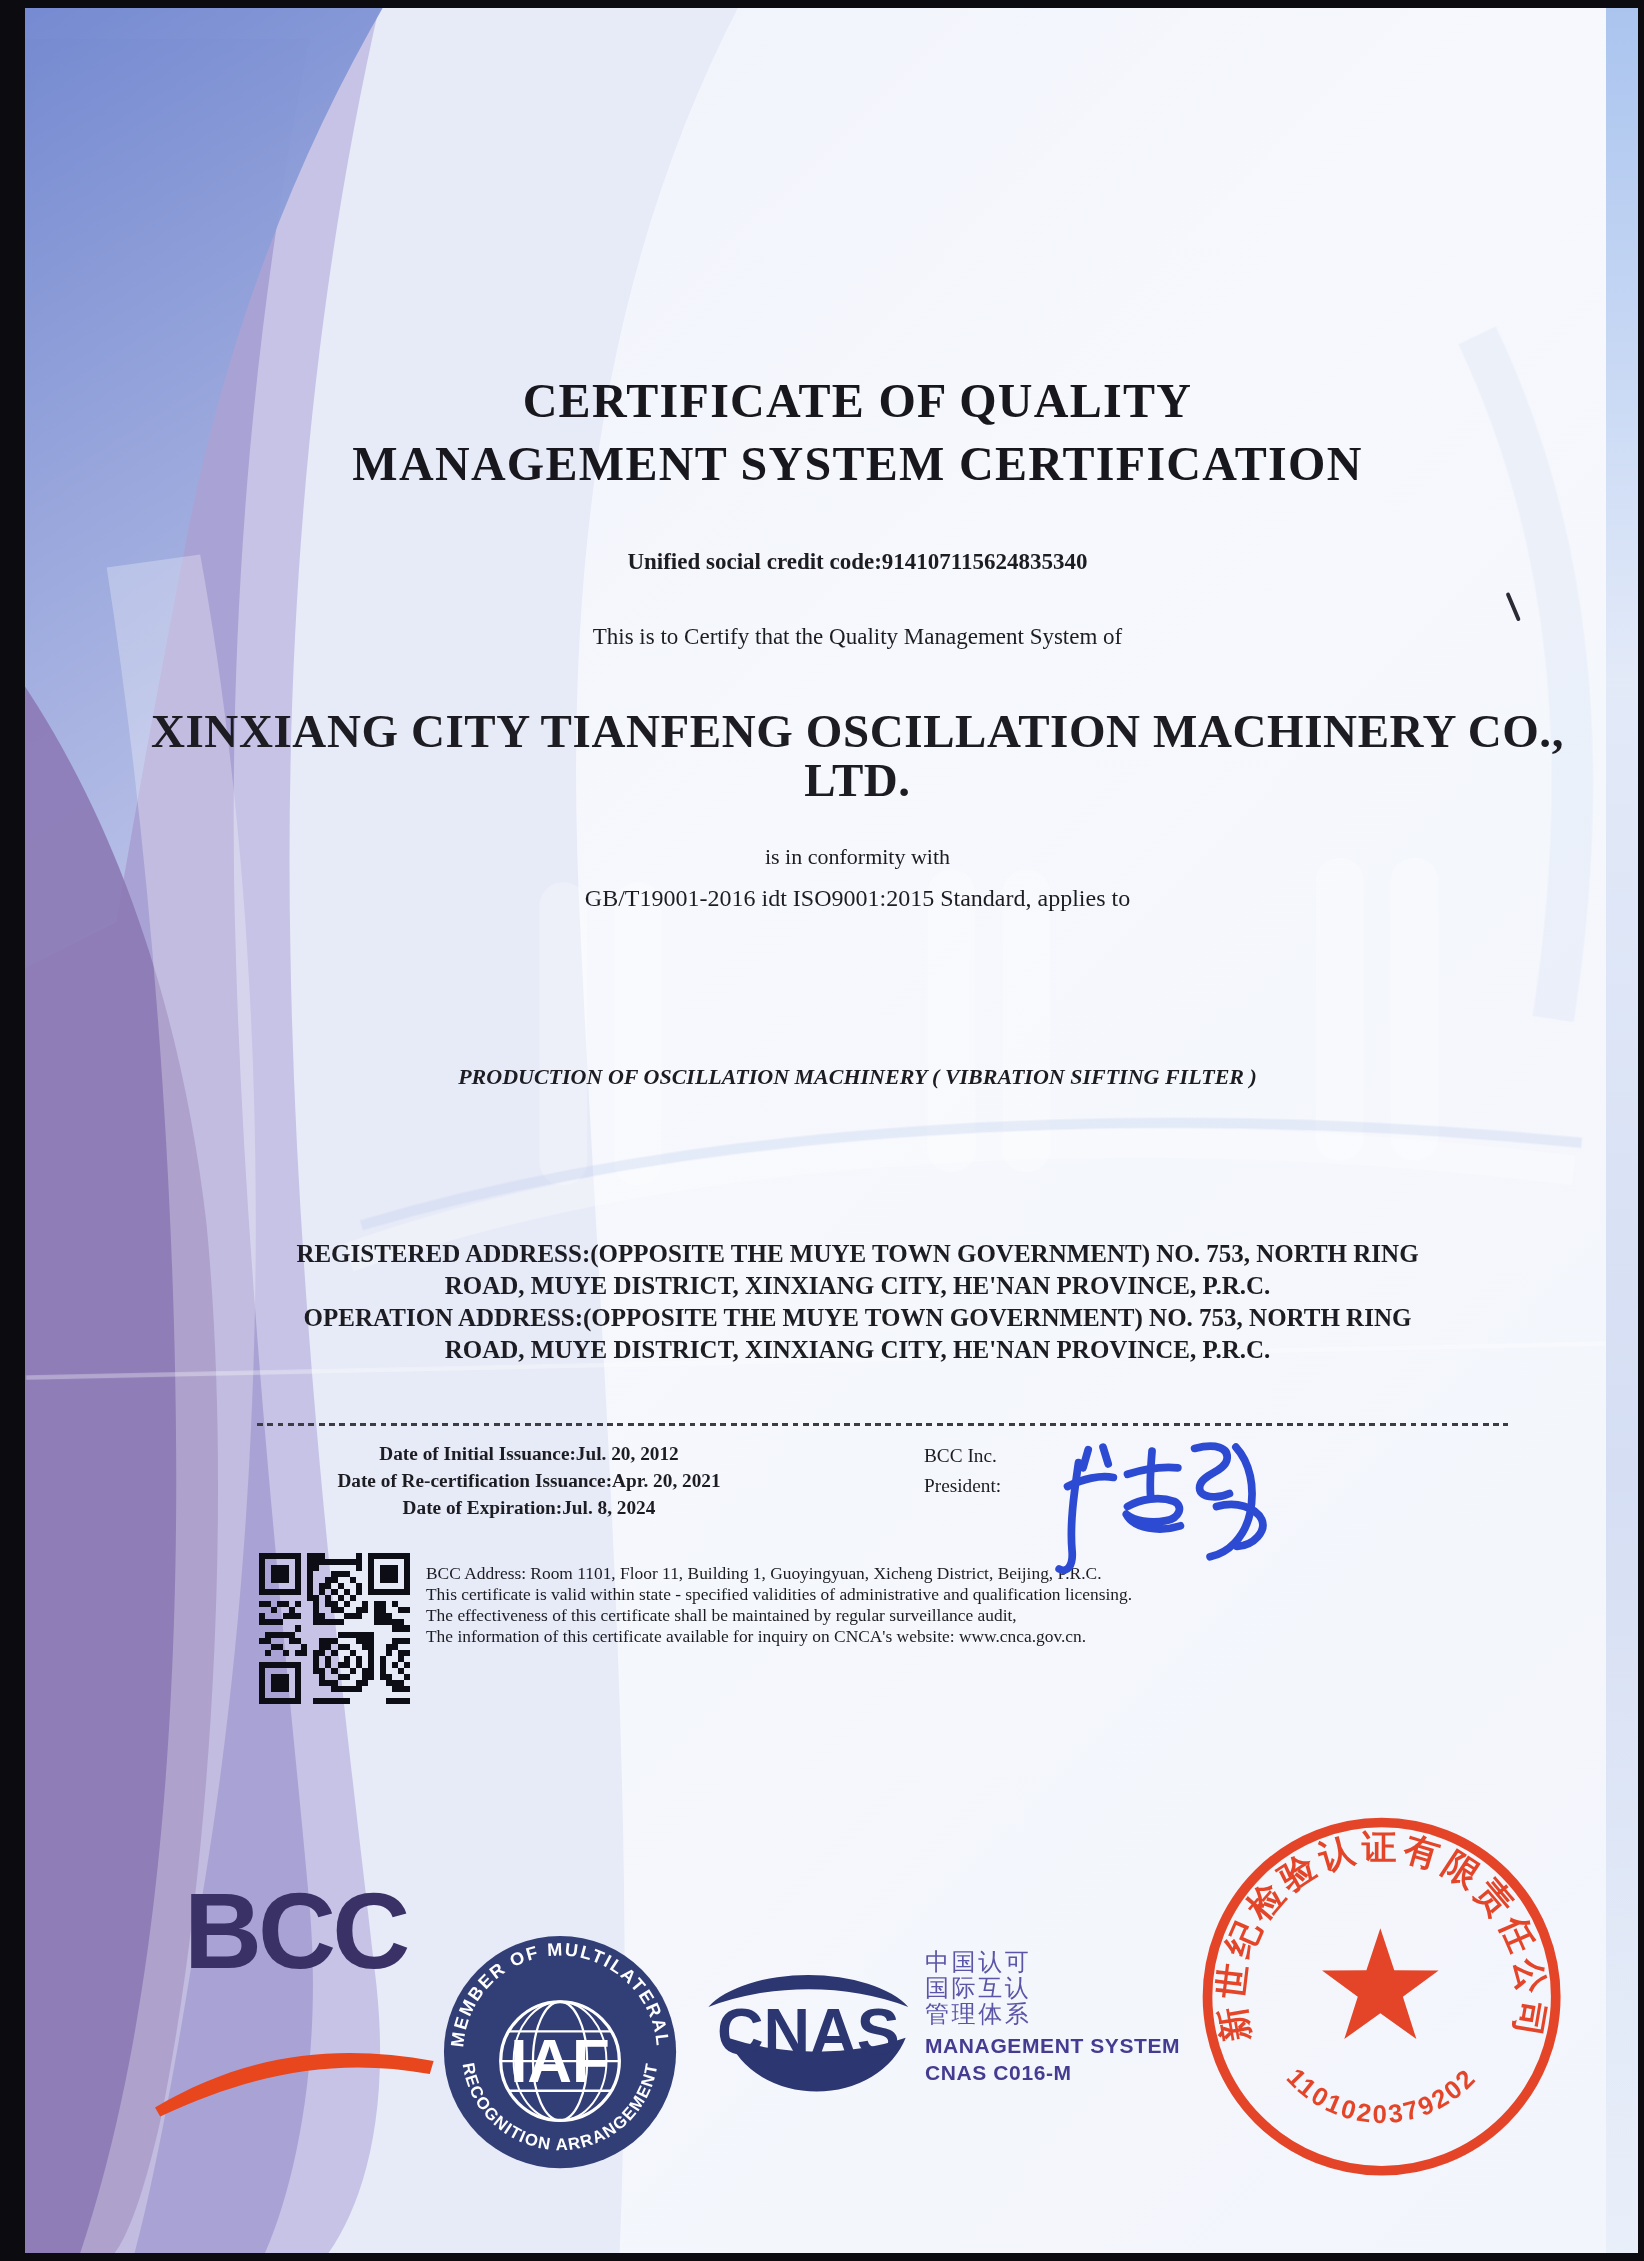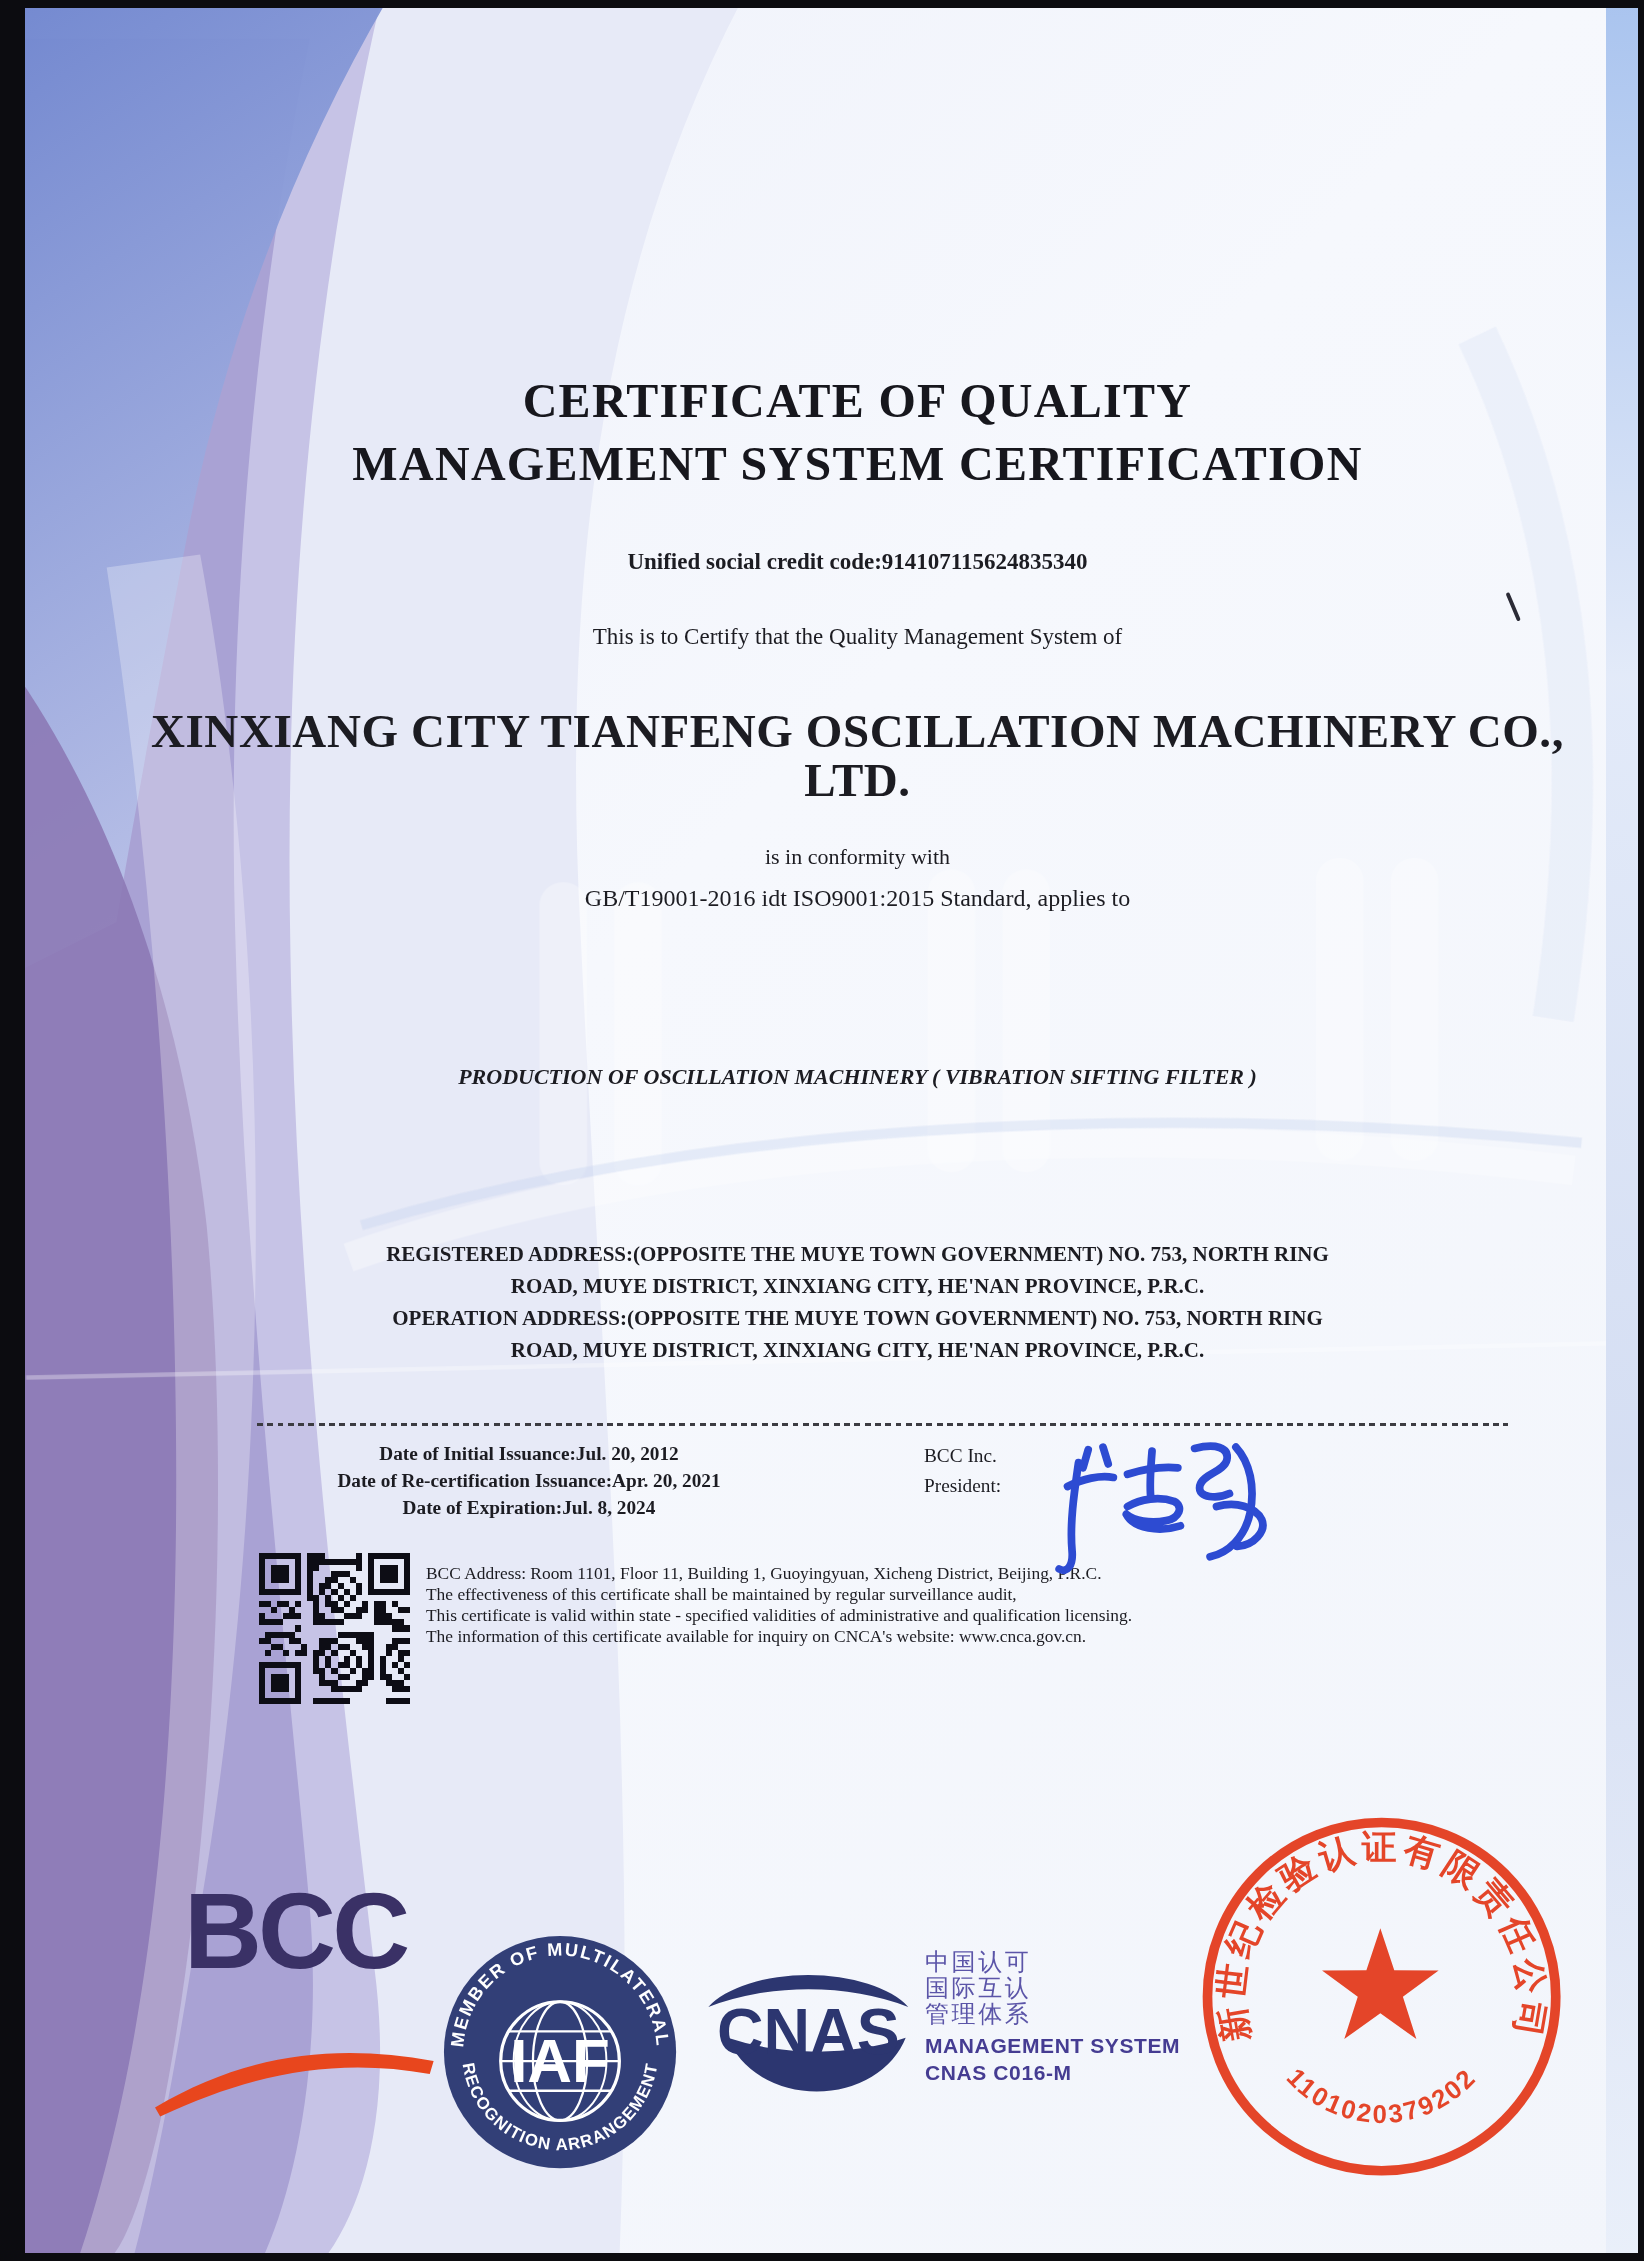--- a/index.html
+++ b/index.html
@@ -21,21 +21,21 @@
     background:linear-gradient(180deg,#9cbbec 0%,#dfe8f8 30%,#cfdaf1 65%,#e8eef9 100%);opacity:.85;}
   
   .center-col{left:148px;width:1419px;text-align:center;}
   #title{top:369px;font-size:48px;line-height:63px;font-weight:700;letter-spacing:1.3px;color:#17171d;font-family:Liberation Serif, serif;}
   #cert-nums{top:546px;font-size:23px;line-height:32px;font-weight:700;}
   #certify-line{top:624px;font-size:23px;}
   #company{top:707px;font-size:47px;line-height:49px;font-weight:700;letter-spacing:0.6px;}
   #conformity{top:844px;font-size:22px;}
   #standard{top:885px;font-size:24px;}
   #scope{top:1064px;font-size:22px;font-weight:600;font-style:italic;}
-  #addresses{top:1238px;font-size:21px;line-height:32px;font-weight:600;}
+  #addresses{top:1238px;font-size:25px;line-height:32px;font-weight:600;}
   #divider{left:257px;top:1423px;width:1251px;height:2.6px;
     background:repeating-linear-gradient(90deg,#3c3c42 0 5.8px,transparent 5.8px 10.3px);}
   #dates{left:271px;top:1440px;width:516px;text-align:center;font-size:19.3px;line-height:27px;font-weight:600;}
   #issuer{left:924px;top:1441px;font-size:19.3px;line-height:30px;}
   #fine-print{left:426px;top:1563px;width:851px;font-size:17.4px;line-height:21px;}
   
   #qr-code{left:259px;top:1553px;width:151px;height:151px;display:grid;
     grid-template-columns:repeat(25,1fr);grid-template-rows:repeat(25,1fr);}
   #qr-code i{display:block;}
   #qr-code i.d{background:#0d0d15;}
@@ -748,22 +748,22 @@
       <i></i>
       <i></i>
       <i class="d"></i>
       <i class="d"></i>
       <i class="d"></i>
       <i class="d"></i>
     </div>
 
   <div id="fine-print" class="abs">
     <div>BCC Address: Room 1101, Floor 11, Building 1, Guoyingyuan, Xicheng District, Beijing, P.R.C.</div>
+    <div>This certificate is valid within state - specified validities of administrative and qualification licensing.</div>
     <div>The effectiveness of this certificate shall be maintained by regular surveillance audit,</div>
-    <div>This certificate is valid within state - specified validities of administrative and qualification licensing.</div>
     <div>The information of this certificate available for inquiry on CNCA's website: www.cnca.gov.cn.</div>
   </div>
 
   <div id="bcc-logo-text" class="abs">BCC</div>
 
   <div id="accreditation" class="abs">
     <div class="cn-line">中国认可</div>
     <div class="cn-line">国际互认</div>
     <div class="cn-line">管理体系</div>
     <div class="en-line" id="accr-en1">MANAGEMENT SYSTEM</div>

